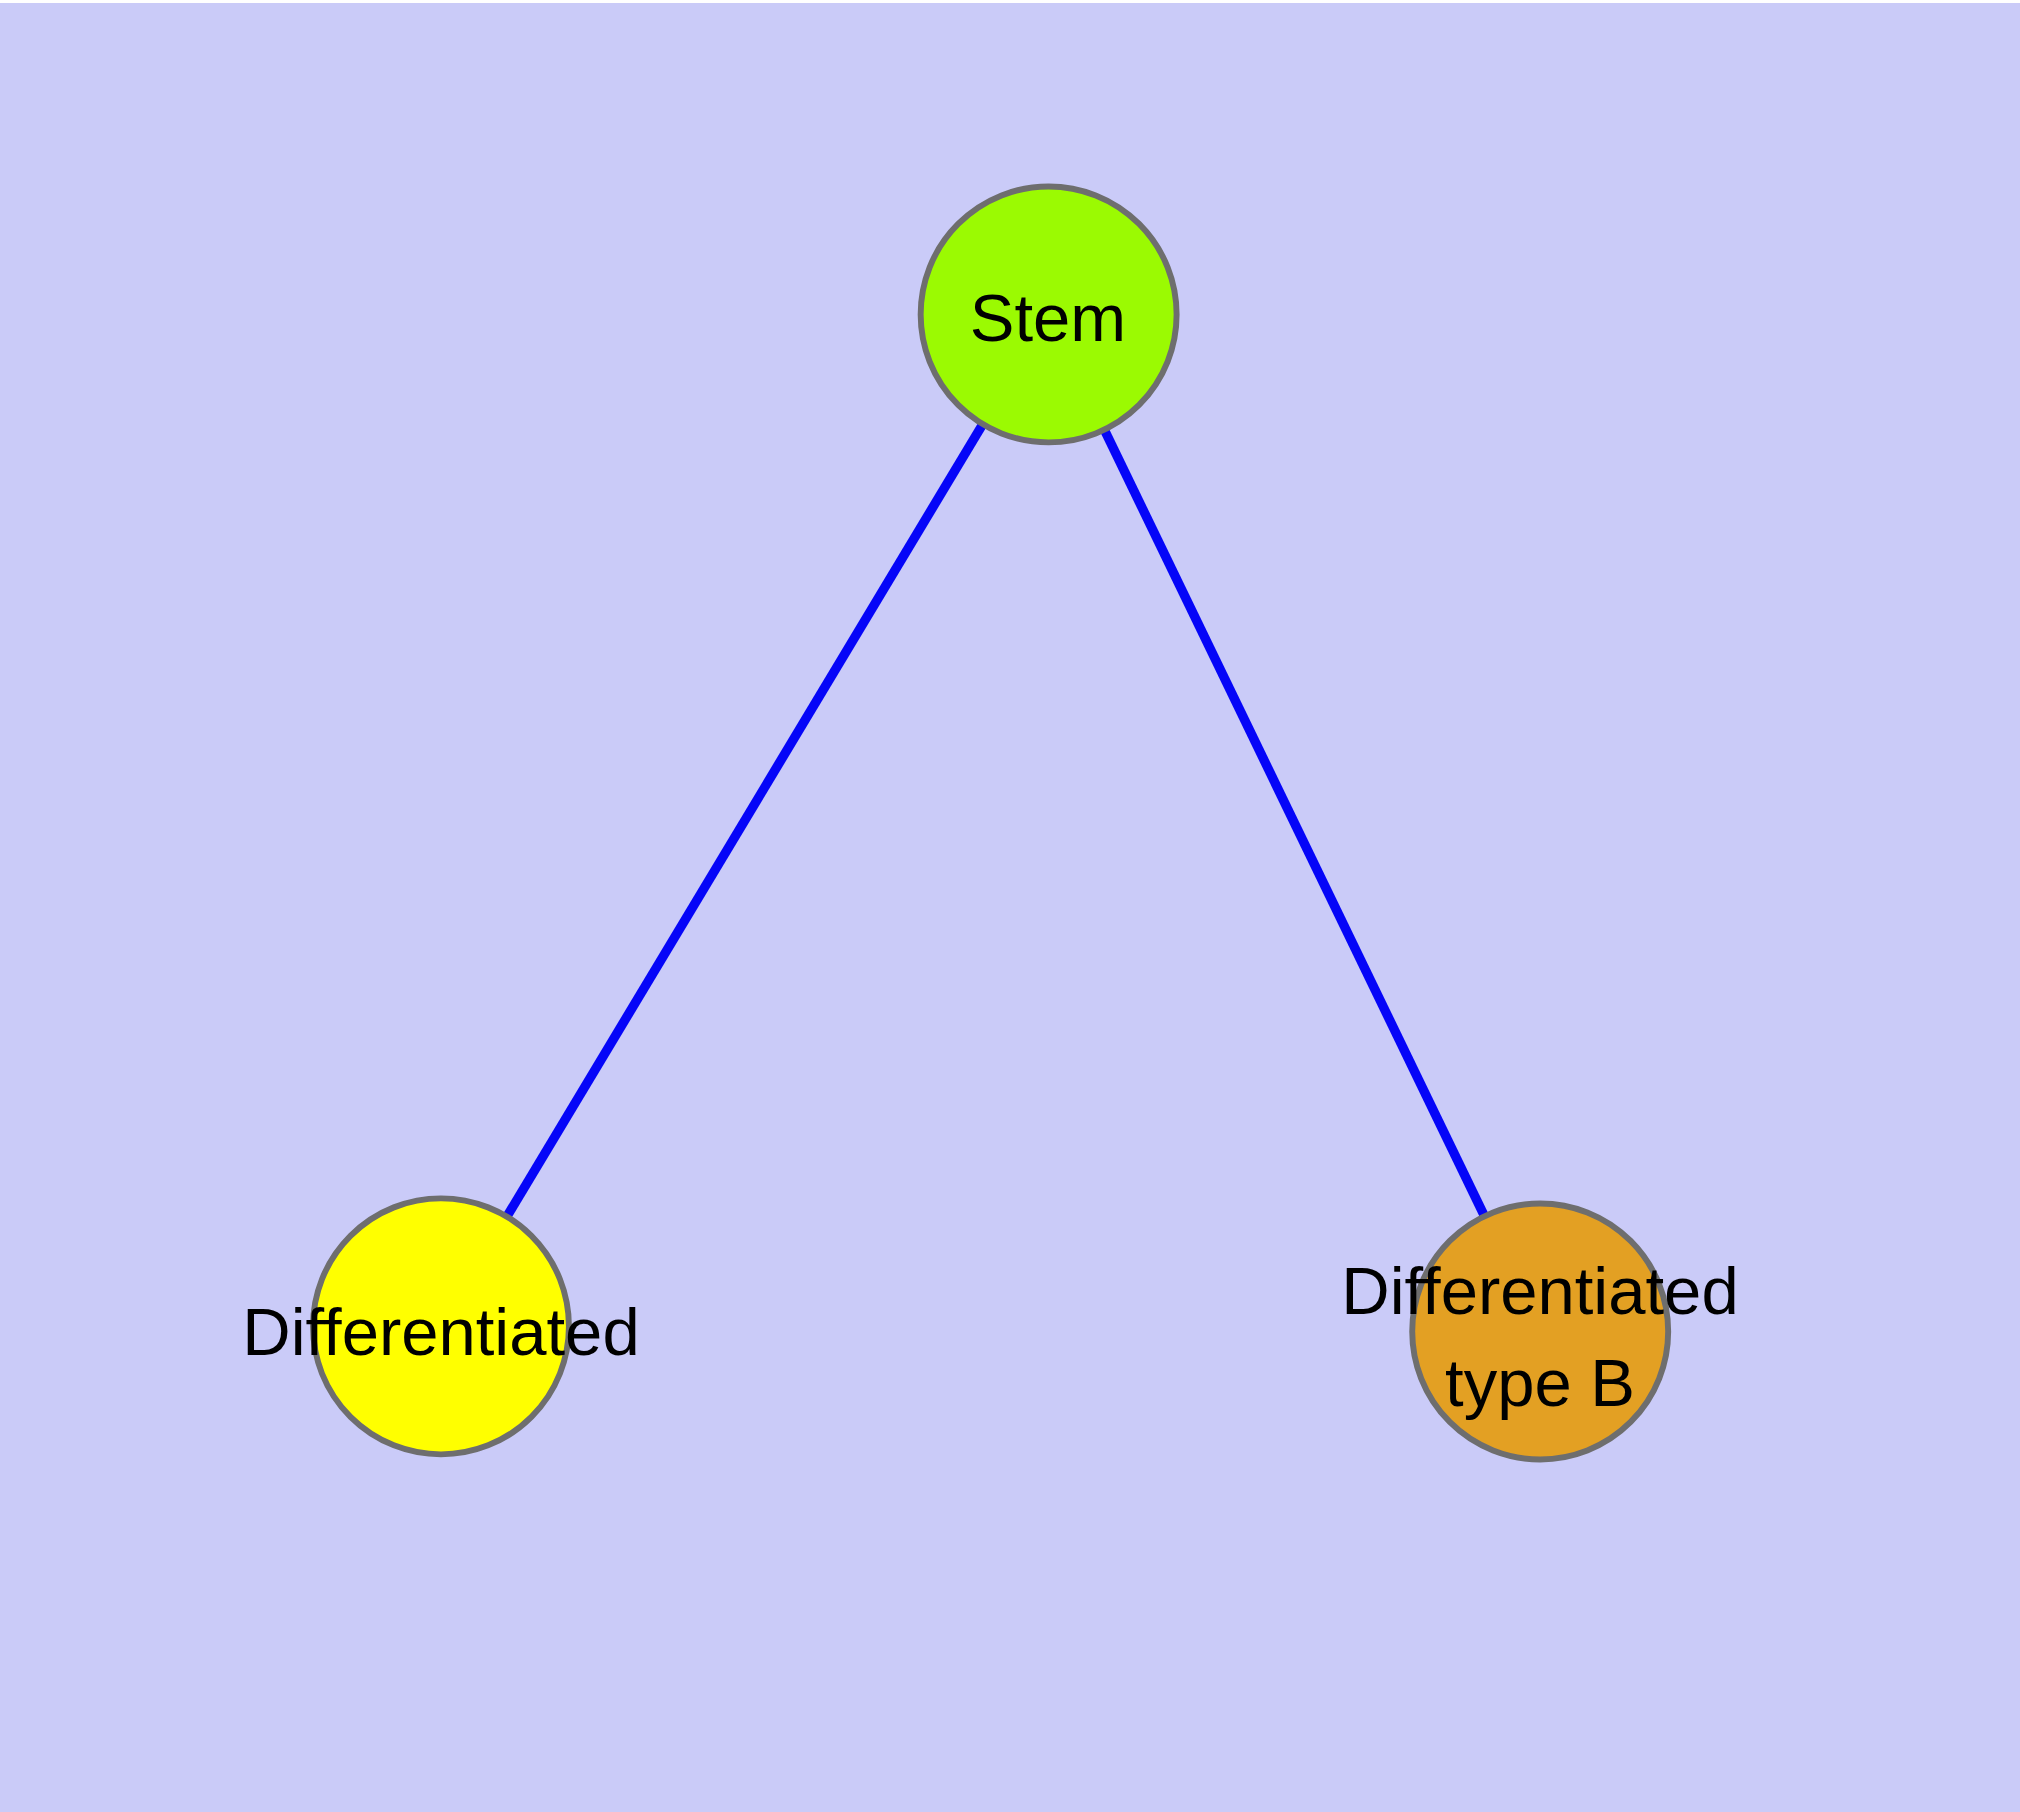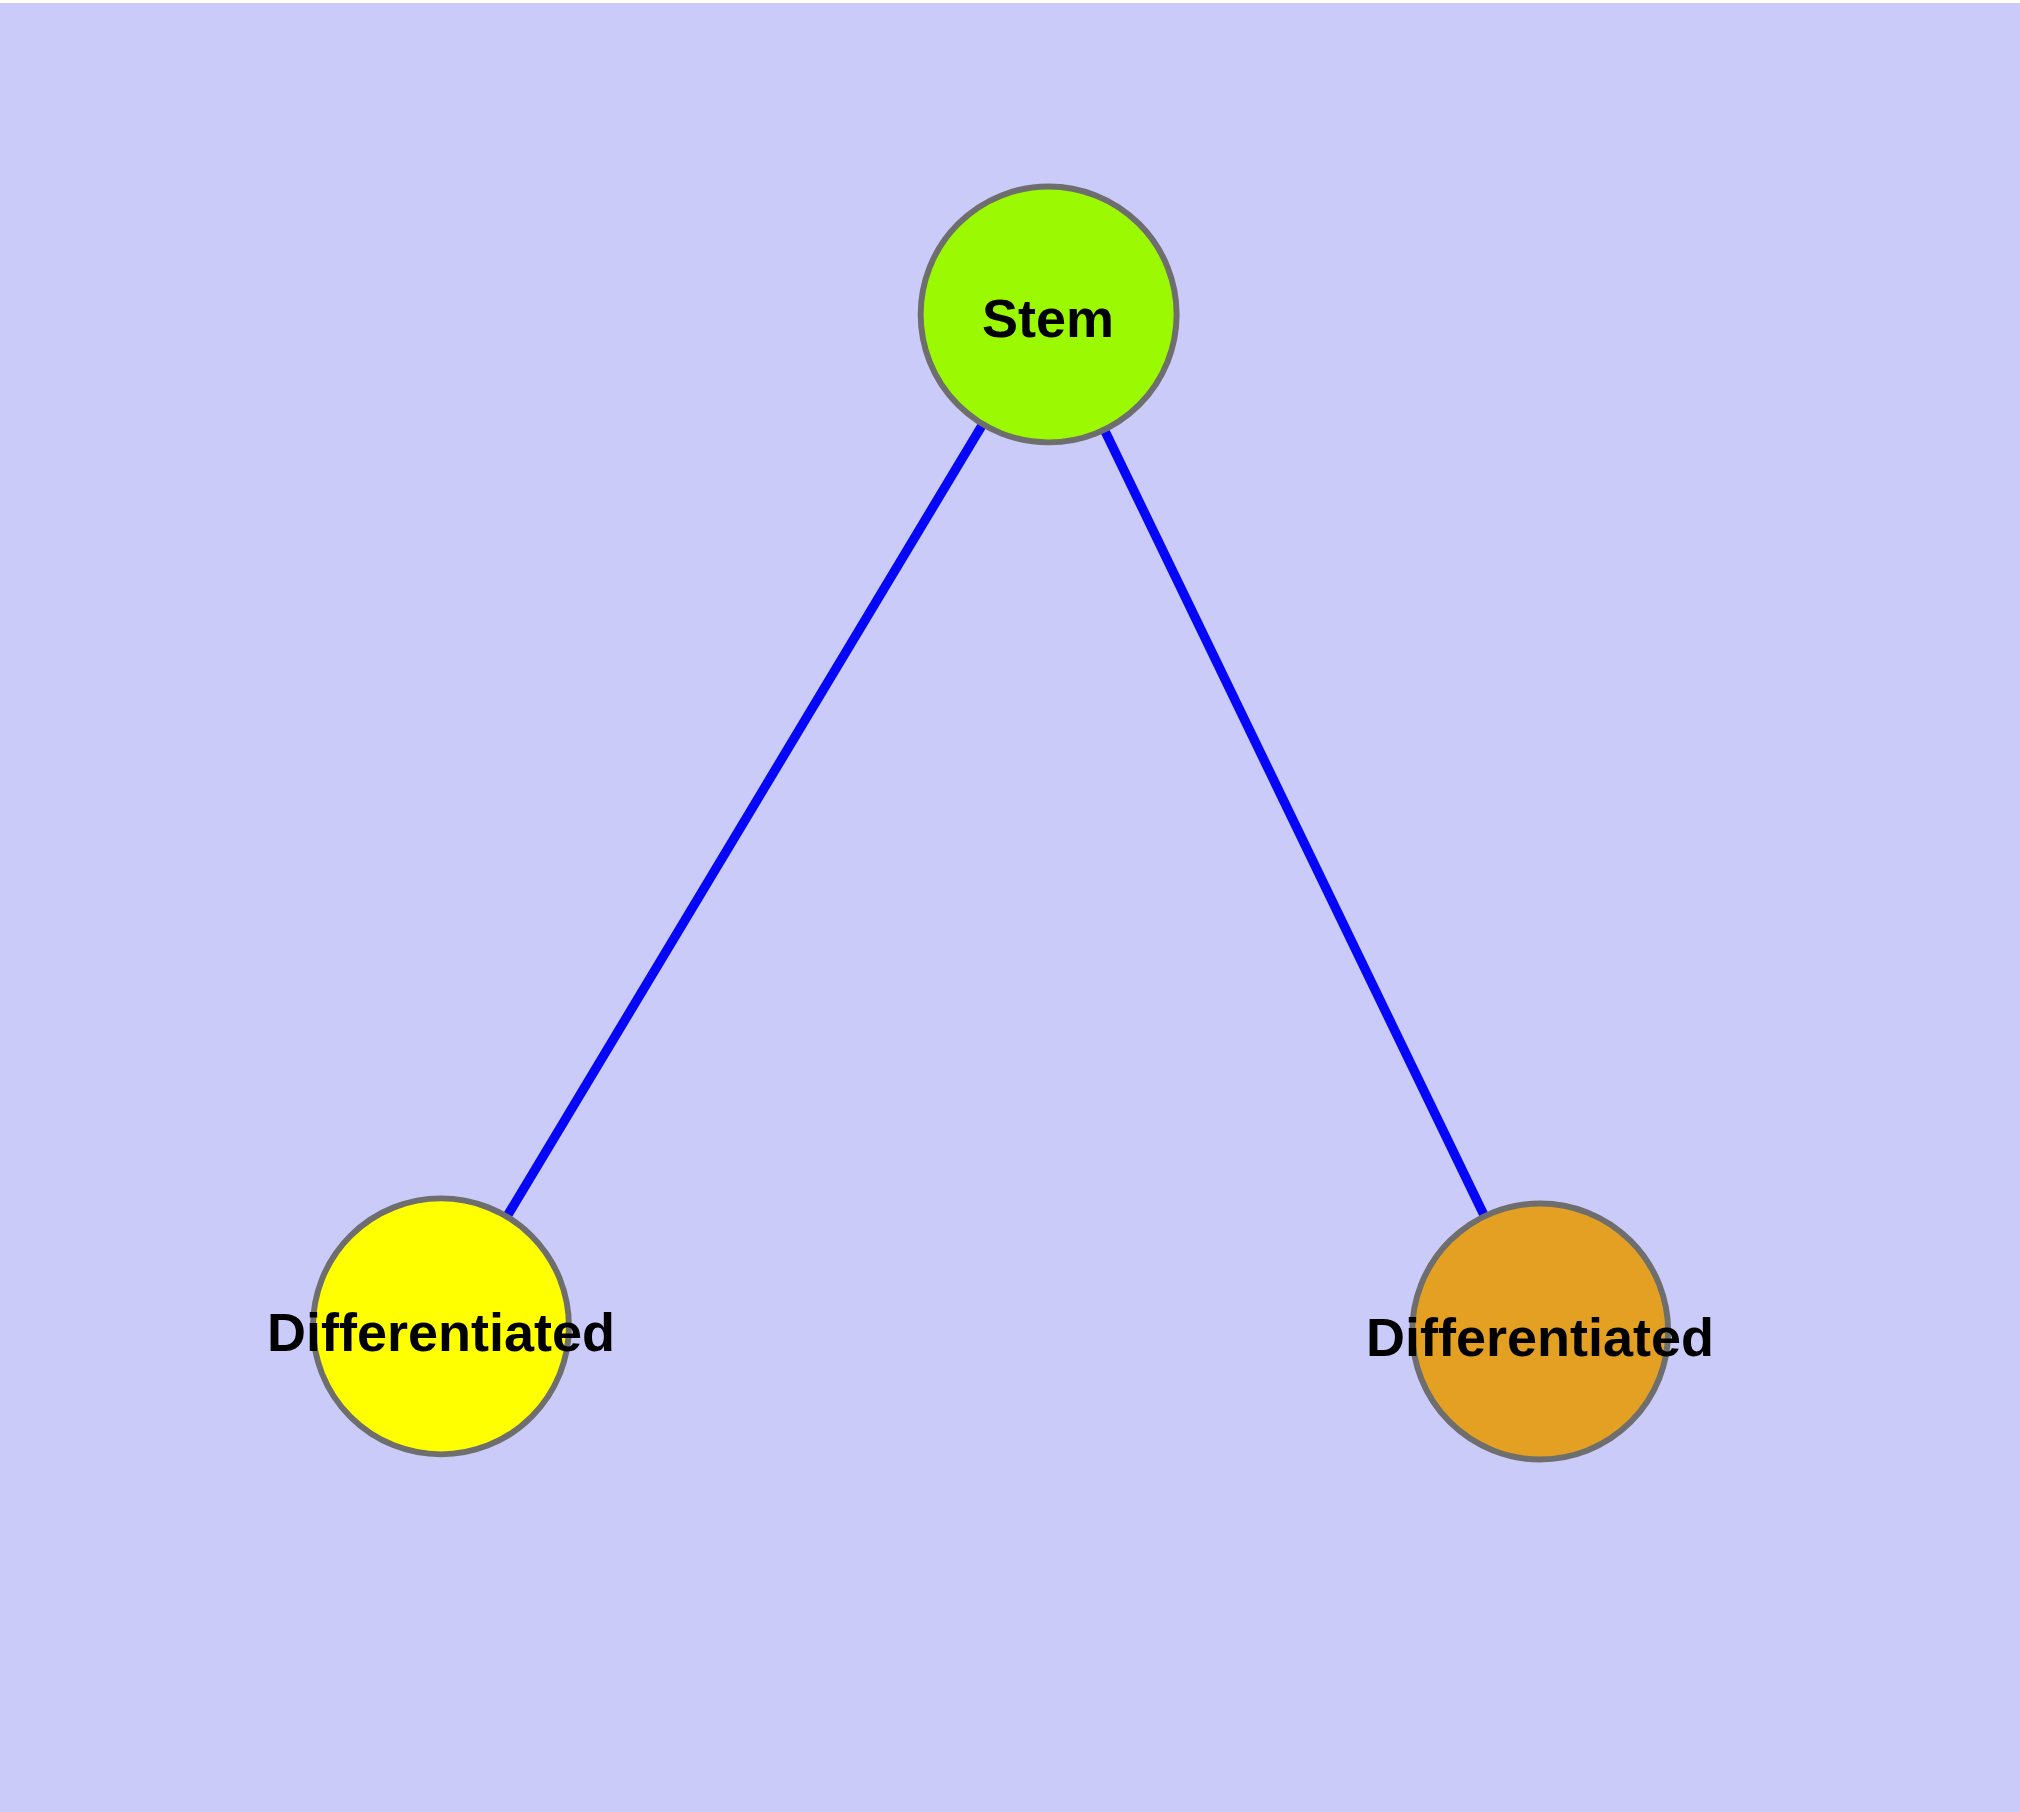--- a/index.html
+++ b/index.html
@@ -29,22 +29,22 @@
     position: absolute;
     left: 0;
     top: 0;
     width: 2021px;
     height: 1812px;
   }
   .node-label {
     position: absolute;
     transform: translate(-50%, -50%);
     text-align: center;
-    font-weight: bold;
-    font-size: 54px;
+    font-weight: normal;
+    font-size: 67px;
     line-height: 92px;
     color: #000000;
     white-space: nowrap;
   }
 </style>
 </head>
 <body style="background: rgb(255, 255, 255);">
 
 <div class="canvas">
   <div class="bg-rect" style="background: rgb(202, 203, 248);"></div>
@@ -59,15 +59,16 @@
   <div class="node-label" style="left: 1048px; top: 318px; color: rgb(0, 0, 0);">
     <div>Stem</div>
   </div>
 
   <div class="node-label" style="left: 441px; top: 1332px; color: rgb(0, 0, 0);">
     <div>Differentiated</div>
   </div>
 
   <div class="node-label" style="left: 1540px; top: 1337px; color: rgb(0, 0, 0);">
     <div>Differentiated</div>
+    <div>type B</div>
   </div>
 </div>
 
 
 </body></html>

